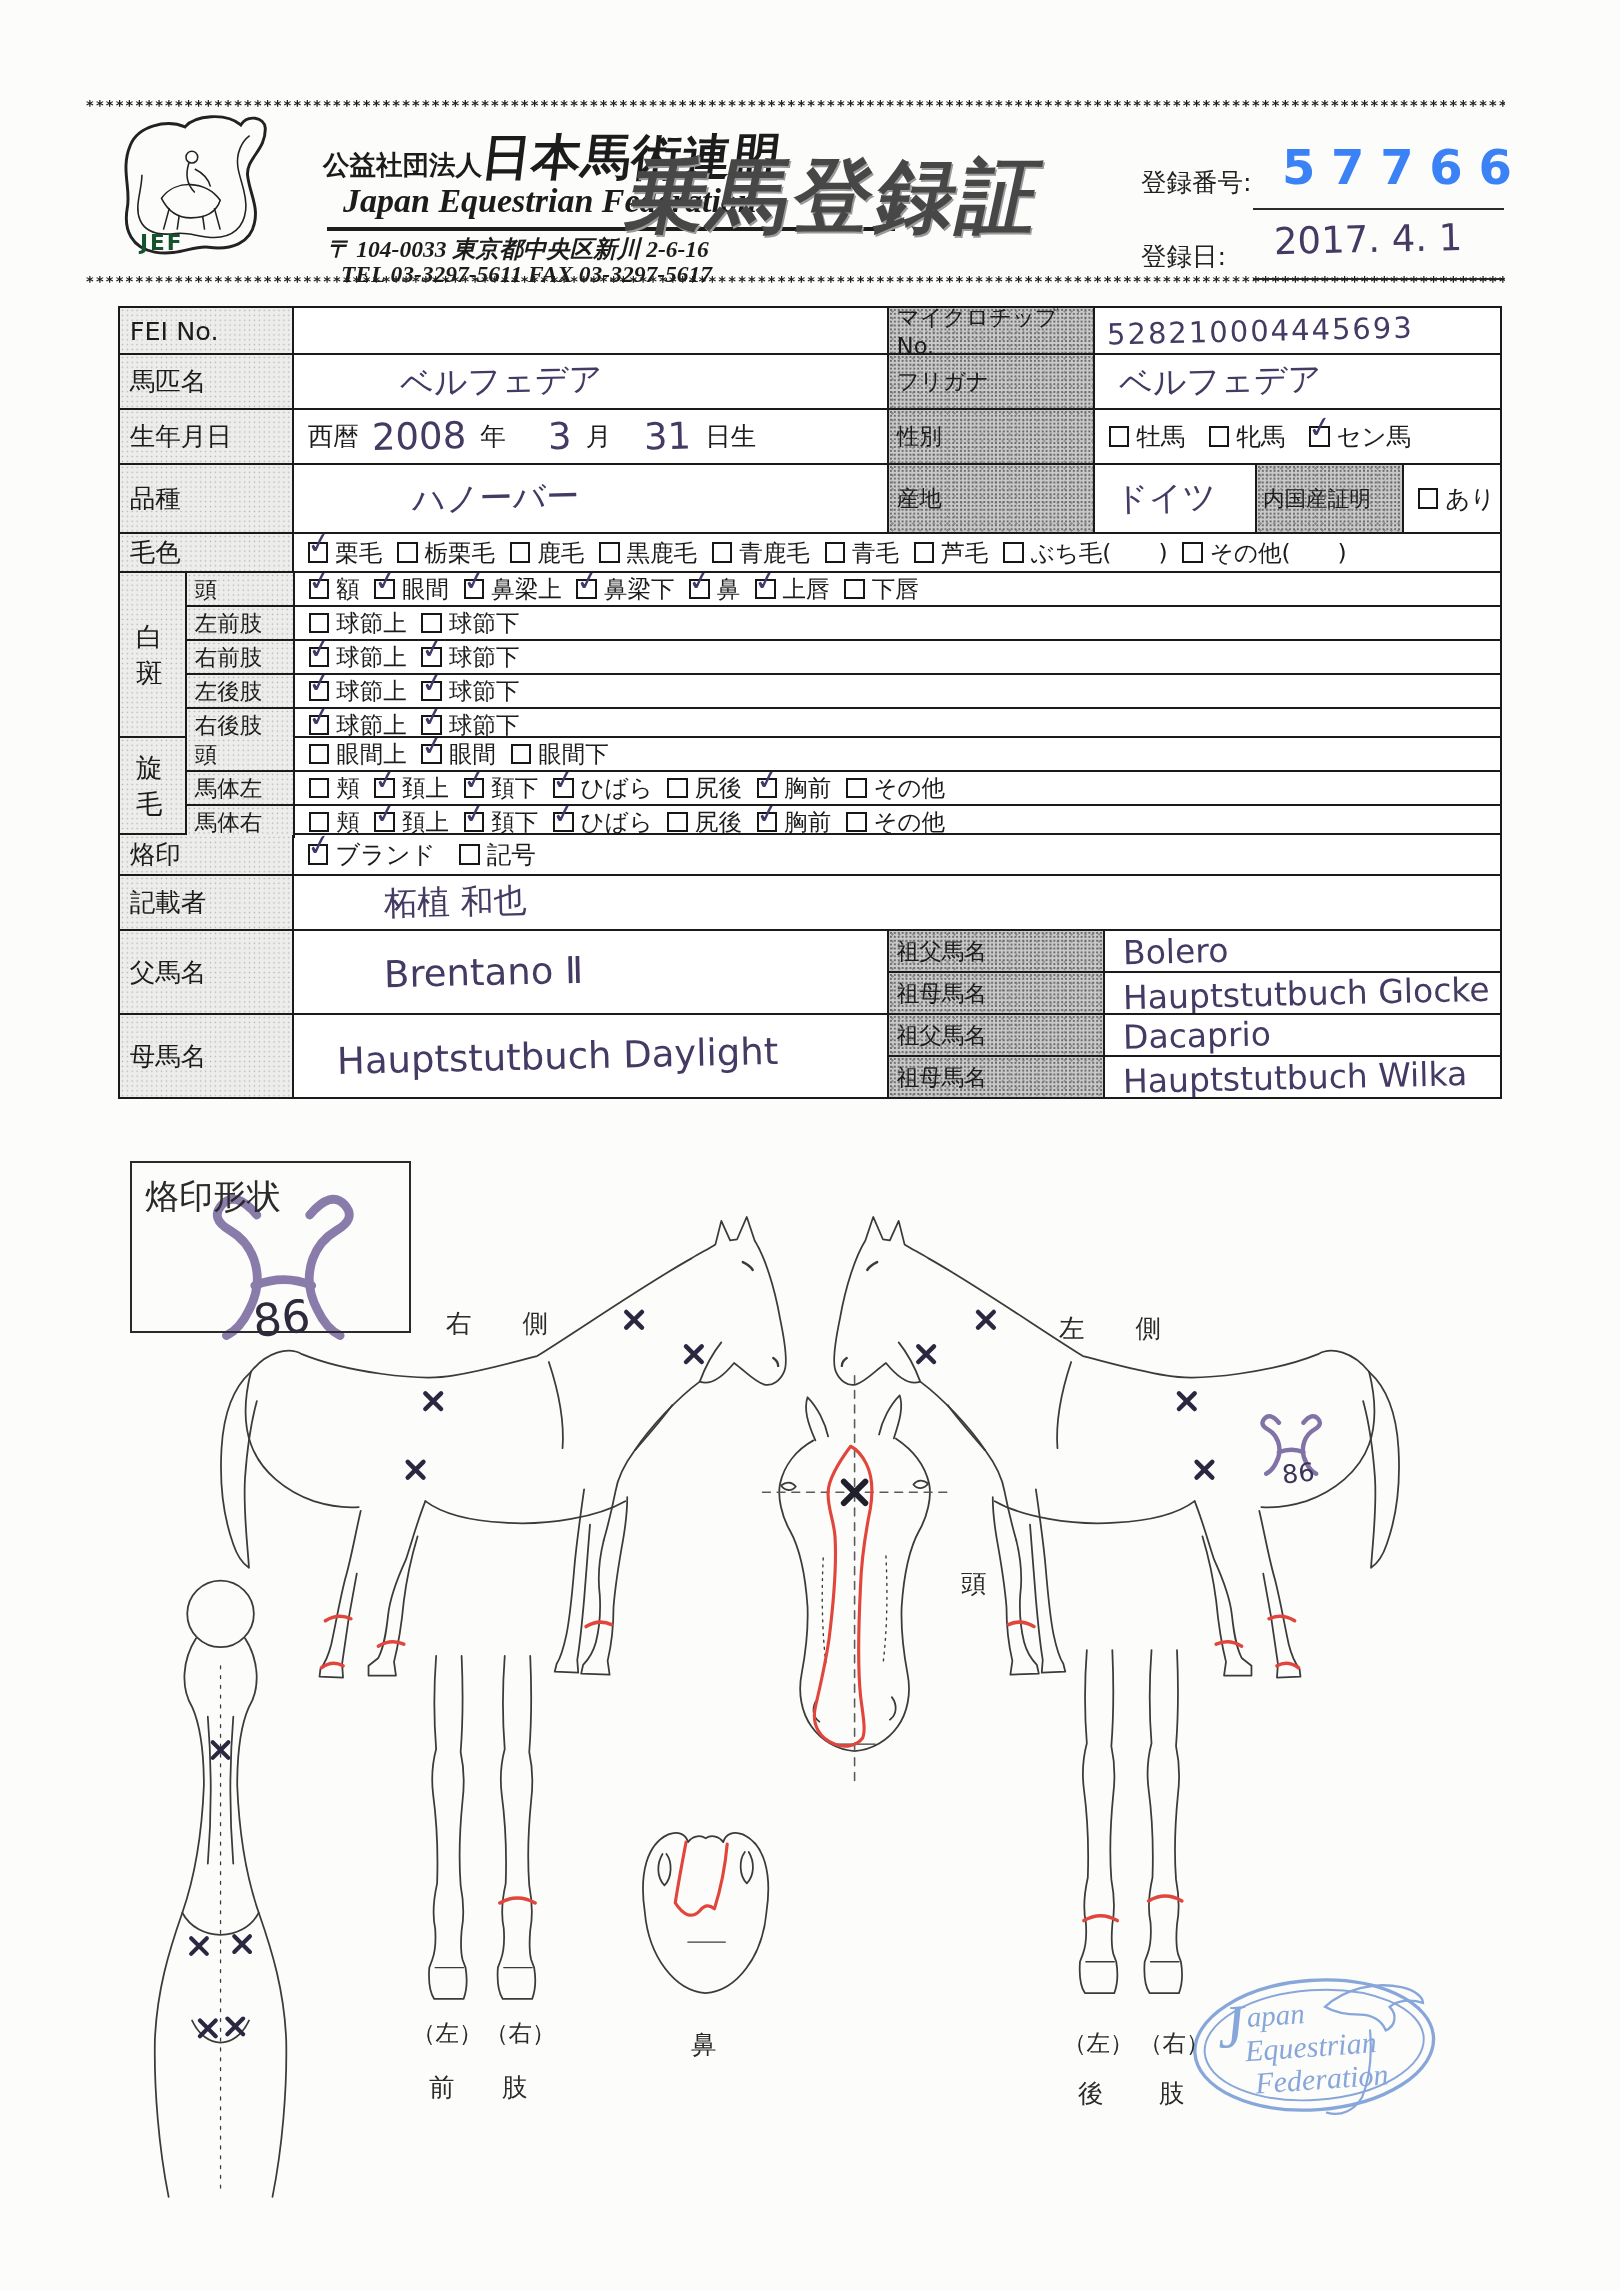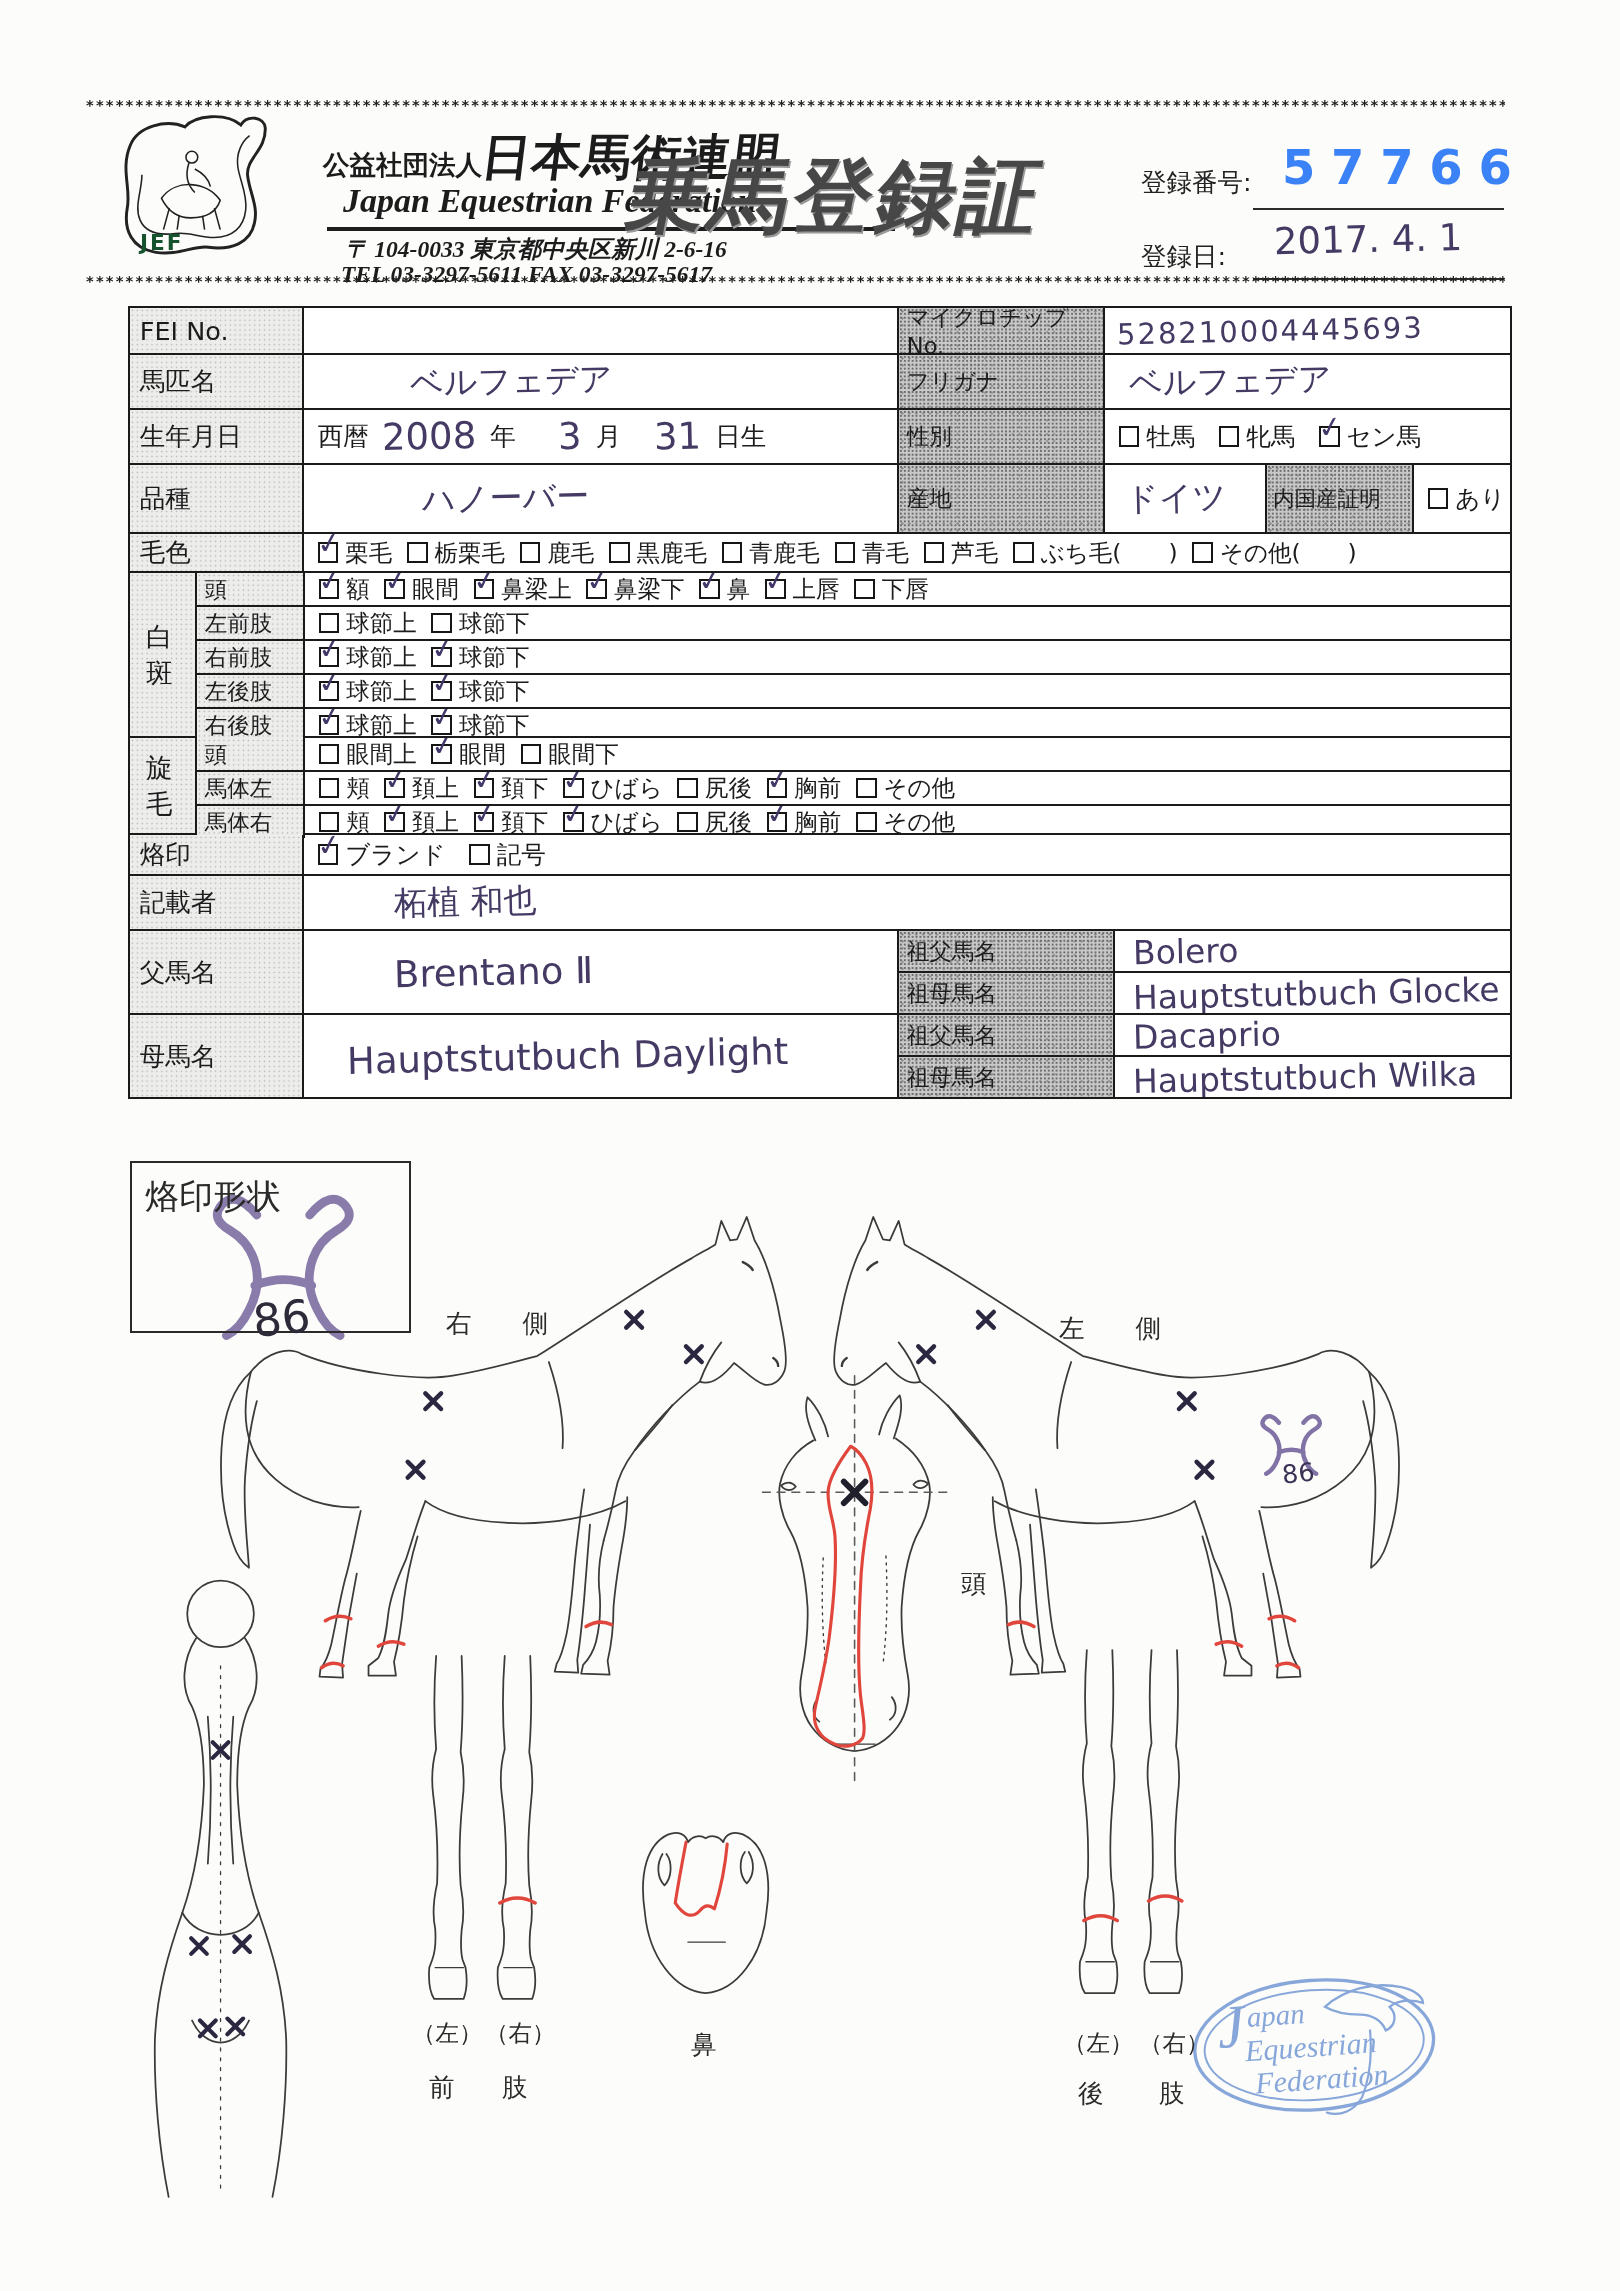--- a/index.html
+++ b/index.html
@@ -15,21 +15,21 @@
   .org-rule{position:absolute;border-bottom:4.9px solid #1d1d1d;}
   .addr{font-family:"Liberation Serif","DejaVu Serif",serif;font-style:italic;font-size:23.5px;font-weight:bold;white-space:nowrap;}
   .doc-title{font-size:78px;font-weight:bold;color:#474747;letter-spacing:4.9px;display:inline-block;
              transform:skewX(-12deg) scaleY(1.04);text-shadow:2px 2px 0 #9a9a9a;}
   .reg-label{font-size:25.5px;color:#222;}
   .stamp-num{font-size:48px;color:#3b82f6;letter-spacing:15.7px;font-weight:bold;}
   .uline{position:absolute;border-bottom:2.9px solid #2b2b2b;}
   .hand{color:#453a63;}
   .logo-jef{font-size:21.6px;font-weight:bold;letter-spacing:2px;color:#14532d;}
   
-  .tbl{position:absolute;left:118px;top:306px;width:1384px;border:2.9px solid #1a1a1a;box-sizing:border-box;background:#fff;margin-left:10px;}
+  .tbl{position:absolute;left:118px;top:306px;width:1384px;border:2.9px solid #1a1a1a;box-sizing:border-box;background:#fff;}
   .row{display:flex;border-top:2px solid #1a1a1a;box-sizing:border-box;}
   .row:first-child{border-top:none;}
   .cell{border-right:2px solid #1a1a1a;box-sizing:border-box;display:flex;align-items:center;overflow:hidden;}
   .cell.last{border-right:none;}
   .lab{width:174px;font-size:25.5px;padding-left:9.8px;box-sizing:border-box;}
   .lab2{width:206px;font-size:22.5px;padding-left:7.8px;box-sizing:border-box;}
   .shL{background-color:#ededec;background-image:radial-gradient(#b3b3b3 0.9px,transparent 1px);background-size:4.9px 4.9px;}
   .shD{background-color:#c9c9c9;background-image:radial-gradient(#6d6d6d 1.1px,transparent 1.2px),radial-gradient(#8c8c8c 1px,transparent 1.1px);background-size:3.9px 3.9px,6.9px 6.9px;}
   .cl{flex:1;display:flex;align-items:center;gap:23.5px;padding-left:13.7px;font-size:24.5px;}
   .cl.tight{gap:14.7px;font-size:23.5px;}
@@ -75,21 +75,21 @@
       <path d="M78,96 L72,118 M124,96 L130,118 M88,104 L86,118 M112,104 L114,118" fill="none" stroke="#222" stroke-width="1.6"></path>
     </svg>
     <span class="logo-jef abs" style="left:47px;top:116px;">JEF</span>
   </div>
 
   <div class="abs" style="left:323px;top:125px;">
     <span class="org-prefix">公益社団法人</span><span class="org-name">日本馬術連盟</span>
   </div>
   <div class="abs org-en" style="left:331px;top:182px;">Japan Equestrian Federation</div>
   <div class="org-rule" style="left:327px;top:227px;width:568px;"></div>
-  <div class="abs addr" style="left:345px;top:233px;">〒 104-0033  東京都中央区新川 2-6-16</div>
+  <div class="abs addr" style="left:327px;top:233px;">〒 104-0033  東京都中央区新川 2-6-16</div>
   <div class="abs addr" style="left:341px;top:261px;">TEL 03-3297-5611   FAX 03-3297-5617</div>
 
   <div class="abs" style="left:629px;top:145px;">
     <span class="doc-title">乗馬登録証</span>
   </div>
 
   <div class="abs reg-label" style="left:1141px;top:165px;">登録番号:</div>
   <div class="abs stamp-num" style="left:1282px;top:139px;">57766</div>
   <div class="uline" style="left:1253px;top:208px;width:251px;"></div>
   <div class="abs reg-label" style="left:1141px;top:239px;">登録日:</div>

